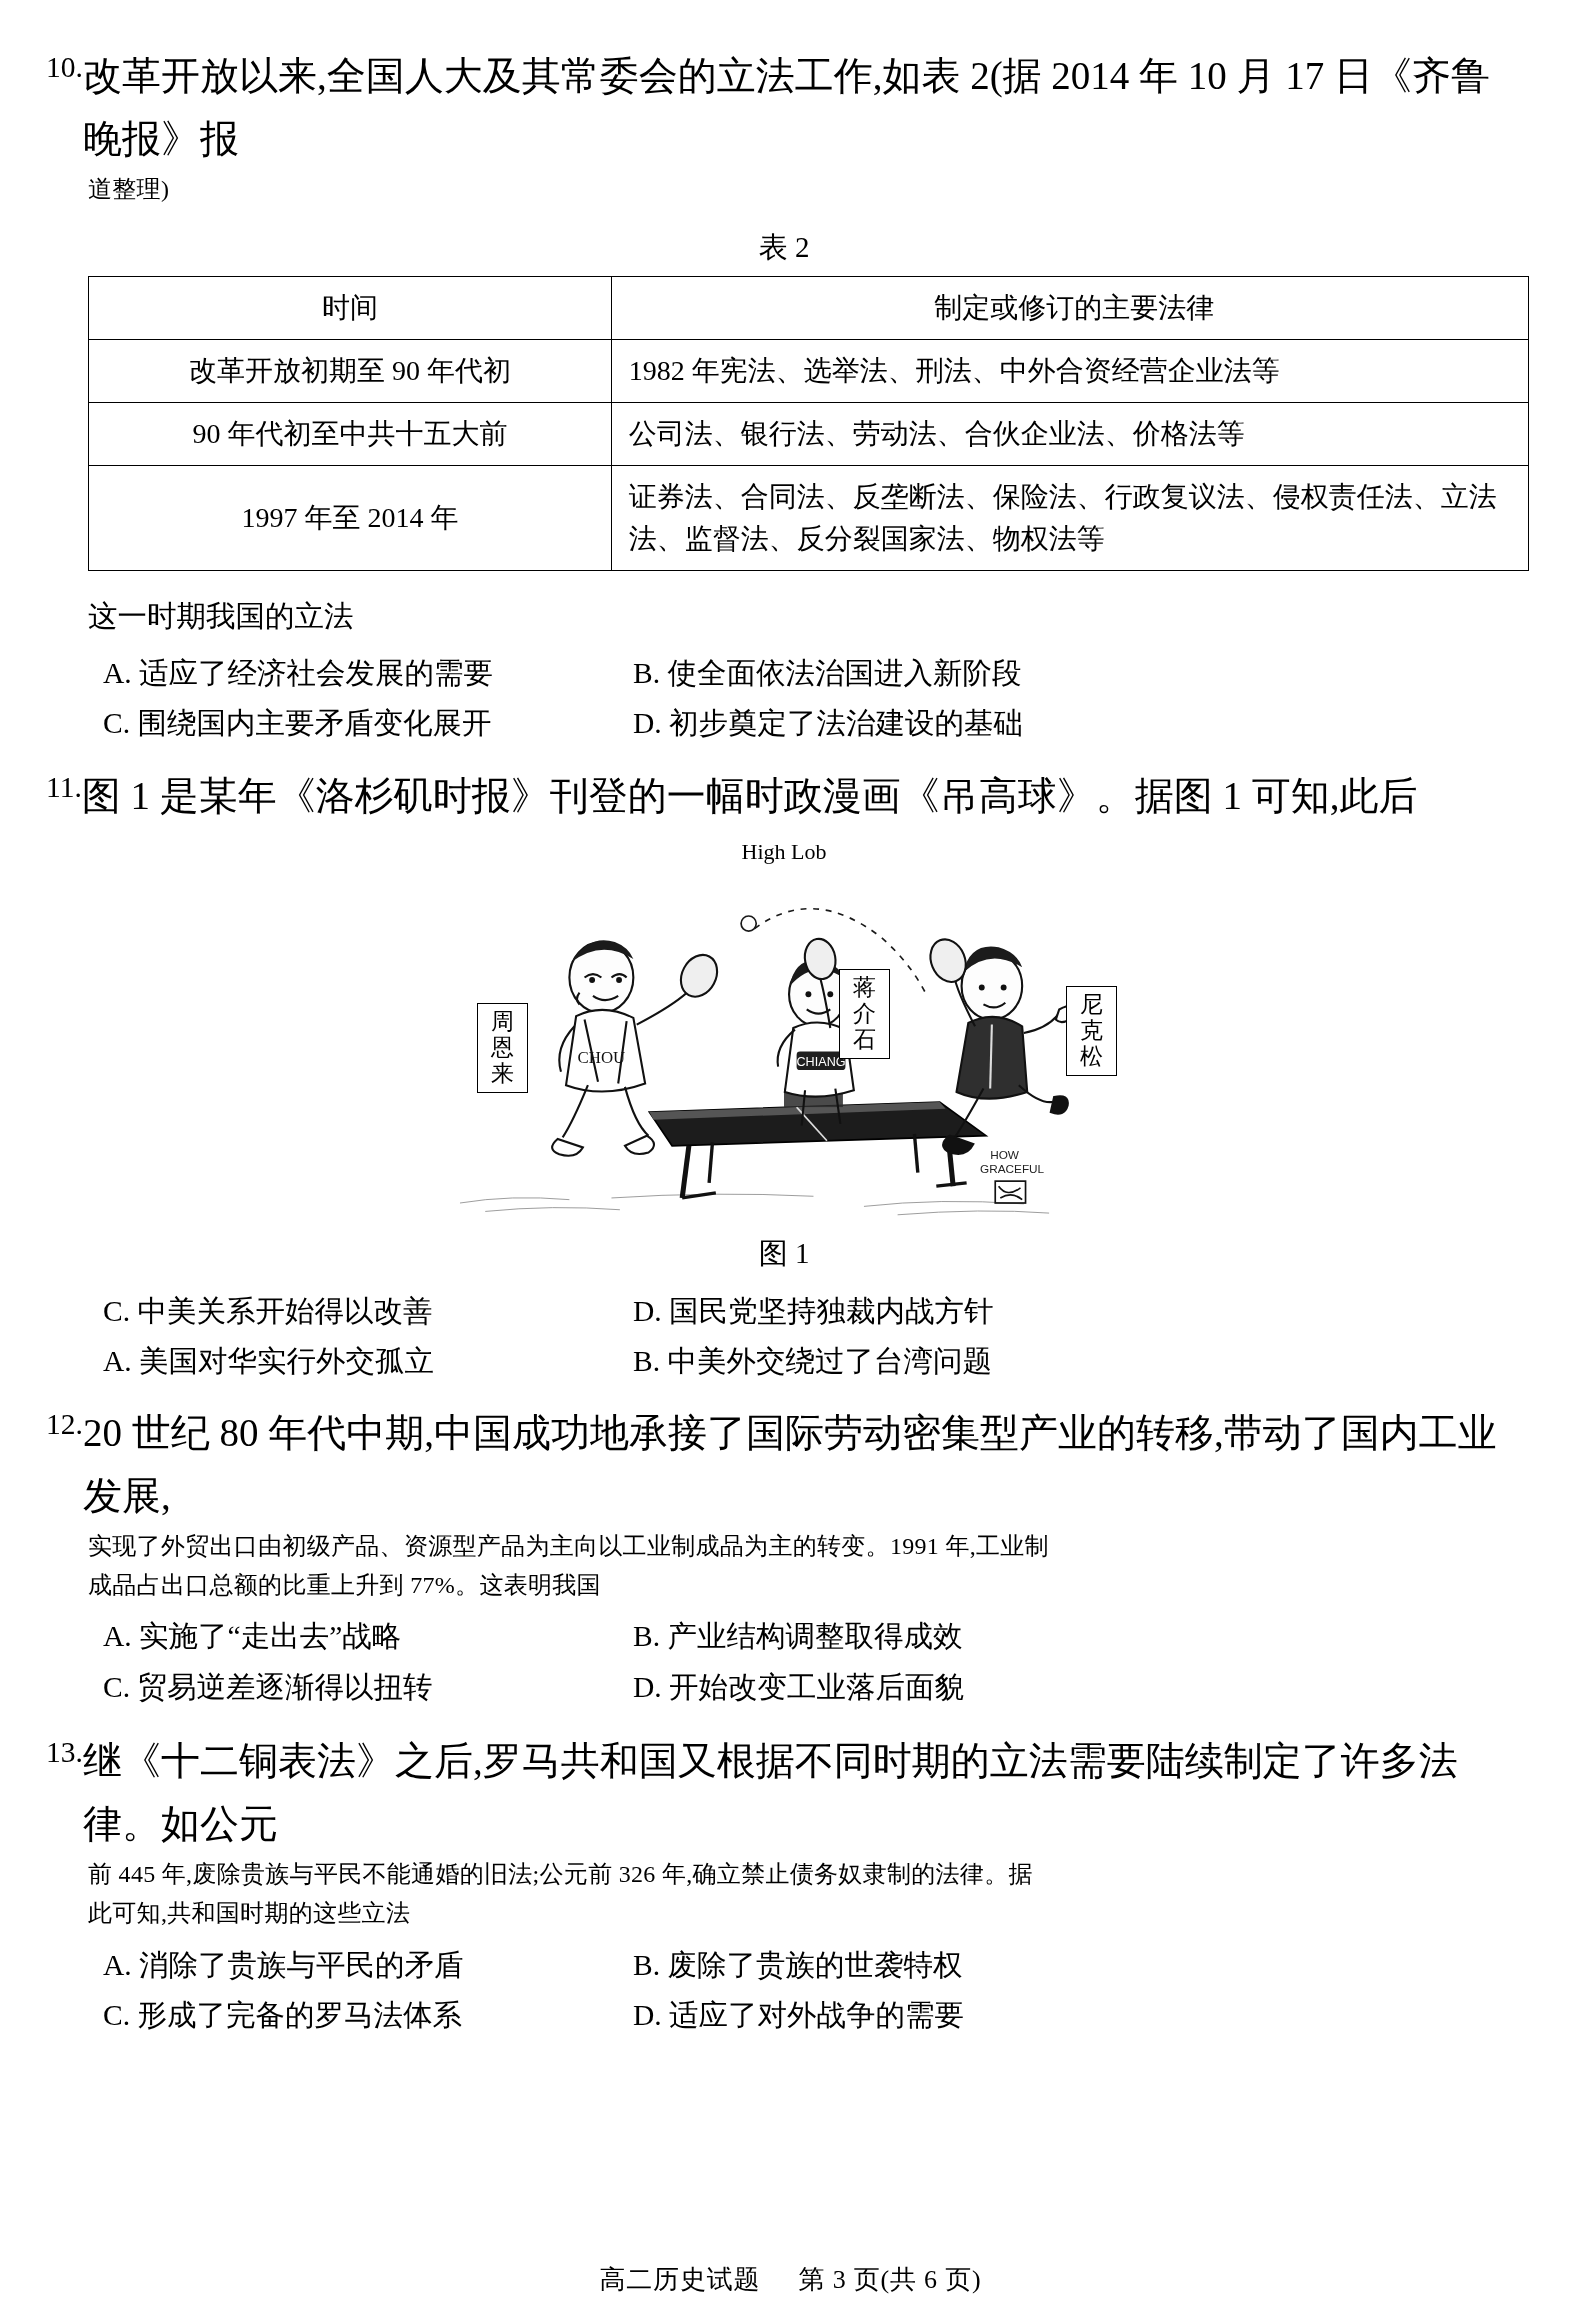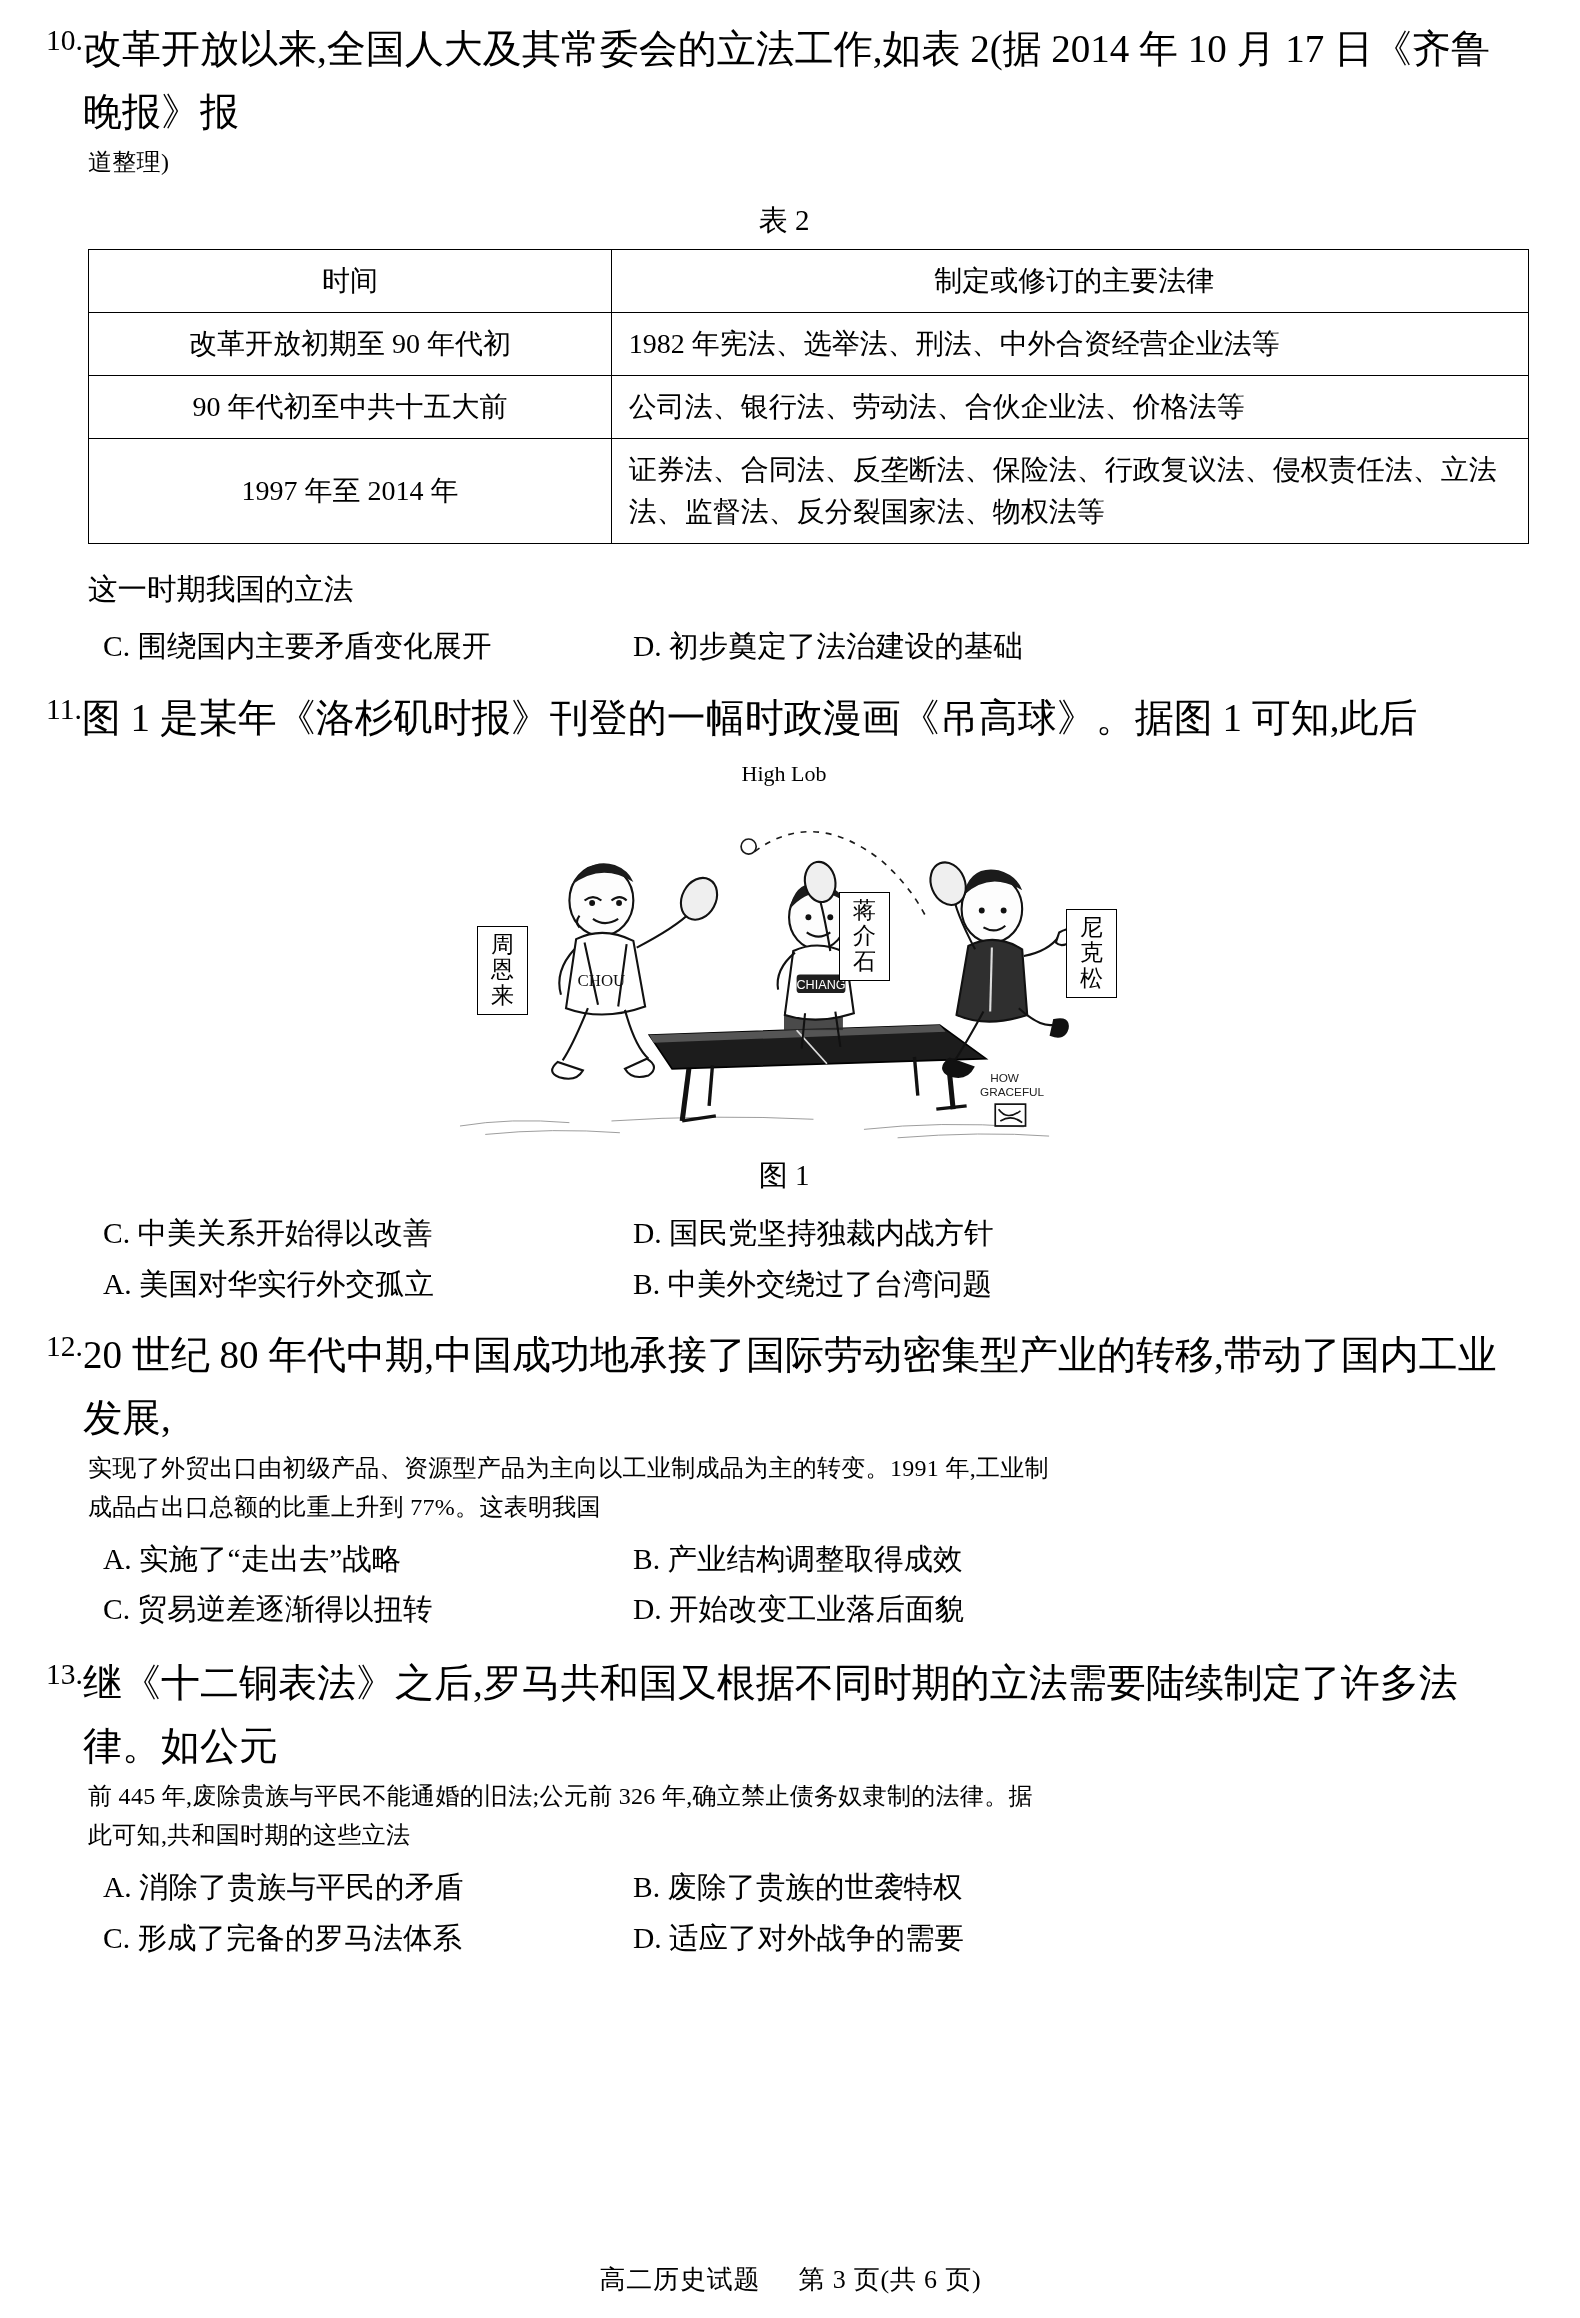--- a/index.html
+++ b/index.html
@@ -16,21 +16,21 @@
     overflow: hidden;
   }
   .page {
     position: relative;
     width: 1581px;
     height: 2319px;
     padding: 0;
     box-sizing: border-box;
   }
   .content {
-    padding: 17px 59px 0 46px;
+    padding: 44px 59px 0 46px;
   }
   .q {
     margin-bottom: 5px;
   }
   .q-line {
     font-size: 24px;
     line-height: 1.62;
     letter-spacing: 0.3px;
   }
   .q-head {
@@ -179,20 +179,24 @@
             <td class="c1">1997 年至 2014 年</td>
             <td class="c2">证券法、合同法、反垄断法、保险法、行政复议法、侵权责任法、立法法、监督法、反分裂国家法、物权法等</td>
           </tr>
         </tbody>
       </table>
 
       <div class="stem-after">这一时期我国的立法</div>
 
       <div class="opts">
         <div class="opt-row">
+          <div class="opt-a">A. 适应了经济社会发展的需要</div>
+          <div class="opt-b">B. 使全面依法治国进入新阶段</div>
+        </div>
+        <div class="opt-row">
           <div class="opt-c">C. 围绕国内主要矛盾变化展开</div>
           <div class="opt-d">D. 初步奠定了法治建设的基础</div>
         </div>
       </div>
     </div>
 
     <div class="q" style="margin-top:15px;">
       <div class="q-head">
         <span class="q-num">11.</span>
         <span class="q-text">图 1 是某年《洛杉矶时报》刊登的一幅时政漫画《吊高球》。据图 1 可知,此后</span>

